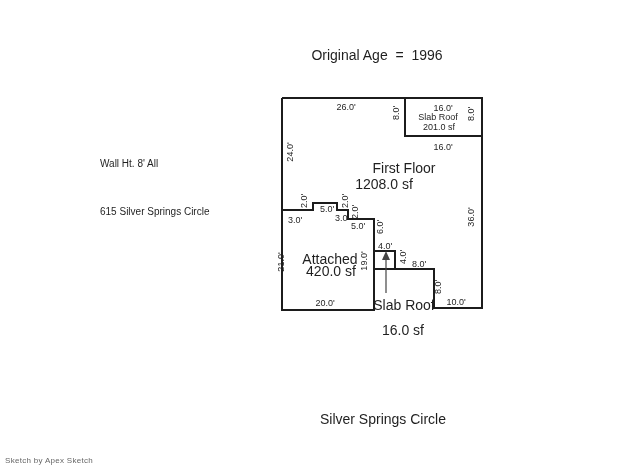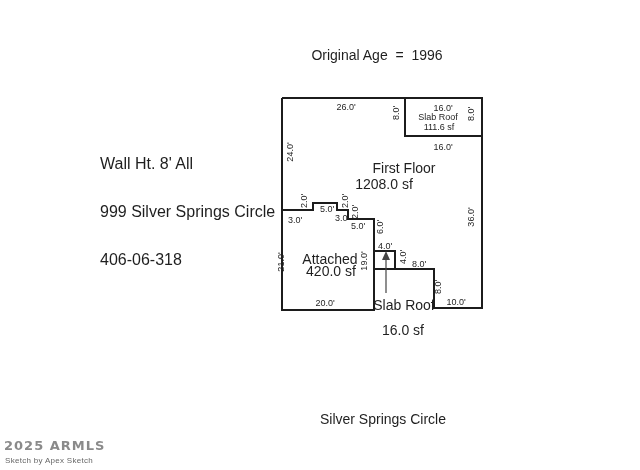--- a/index.html
+++ b/index.html
@@ -9,21 +9,21 @@
   }
   .sheet svg{position:absolute;left:0;top:0;}
   .lbl{
     position:absolute;transform:translate(-50%,-50%);
     white-space:pre;color:#1f1f1f;line-height:1;
   }
   .rot{transform:translate(-50%,-50%) rotate(-90deg);}
   .dim{font-size:9px;}
   .t10{font-size:14px;}
   .info{
-    position:absolute;left:100px;top:124px;font-size:16px;line-height:16px;
+    position:absolute;left:100px;top:124px;font-size:10px;line-height:16px;
     white-space:pre;color:#1f1f1f;
   }
   .wm1{
     position:absolute;left:4px;top:438px;font-size:13px;font-weight:700;
     letter-spacing:1px;color:#8a8a8a;font-family:"DejaVu Sans", sans-serif;
   }
   .wm2{
     position:absolute;left:5px;top:456px;font-size:8px;color:#666666;
     letter-spacing:0.3px;
     text-align:right;
@@ -47,30 +47,29 @@
     <g>
       <line x1="386" y1="293" x2="386" y2="259" stroke="#444444" stroke-width="1.2"></line>
       <polygon points="386,251 382,260 390,260" fill="#444444"></polygon>
     </g>
   </svg>
 
   <span class="lbl t10" style="left:377px;top:55px;">Original Age  =  1996</span>
 
   <div class="info">
     <div>Wall Ht. 8' All</div>
-    <div>999 Silver Springs Circle</div>
-    <div>406-06-318</div>
+    <div>615 Silver Springs Circle</div>
   </div>
 
   <span class="lbl t10" style="left:388px;top:168px;margin-left:16px;">First Floor</span>
   <span class="lbl t10" style="left:384px;top:184px;">1208.0 sf</span>
   <span class="lbl t10" style="left:330px;top:259px;">Attached</span>
   <span class="lbl t10" style="left:331px;top:271px;">420.0 sf</span>
   <span class="lbl dim" style="left:438px;top:117px;">Slab Roof</span>
-  <span class="lbl dim" style="left:439px;top:127px;">111.6 sf</span>
+  <span class="lbl dim" style="left:439px;top:127px;">201.0 sf</span>
   <span class="lbl t10" style="left:404px;top:305px;">Slab Roof</span>
   <span class="lbl t10" style="left:403px;top:318px;margin-top:12px;">16.0 sf</span>
 
   <span class="lbl dim" style="left:346px;top:107px;">26.0'</span>
   <span class="lbl dim" style="left:443px;top:108px;">16.0'</span>
   <span class="lbl dim rot" style="left:396px;top:113px;">8.0'</span>
   <span class="lbl dim rot" style="left:471px;top:114px;">8.0'</span>
   <span class="lbl dim" style="left:443px;top:147px;">16.0'</span>
   <span class="lbl dim rot" style="left:290px;top:152px;">24.0'</span>
   <span class="lbl dim rot" style="left:471px;top:217px;">36.0'</span>
@@ -89,16 +88,15 @@
   <span class="lbl dim" style="left:419px;top:264px;">8.0'</span>
   <span class="lbl dim rot" style="left:438px;top:287px;">8.0'</span>
   <span class="lbl dim" style="left:456px;top:302px;text-align:center;">10.0'</span>
 
   <span class="lbl dim rot" style="left:281px;top:262px;">21.0'</span>
   <span class="lbl dim rot" style="left:364px;top:261px;">19.0'</span>
   <span class="lbl dim" style="left:325px;top:303px;">20.0'</span>
 
   <span class="lbl t10" style="left:383px;top:419px;">Silver Springs Circle</span>
 
-  <div class="wm1">2025 ARMLS</div>
   <div class="wm2">Sketch by Apex Sketch</div>
 
 </div>
 
 </body></html>

